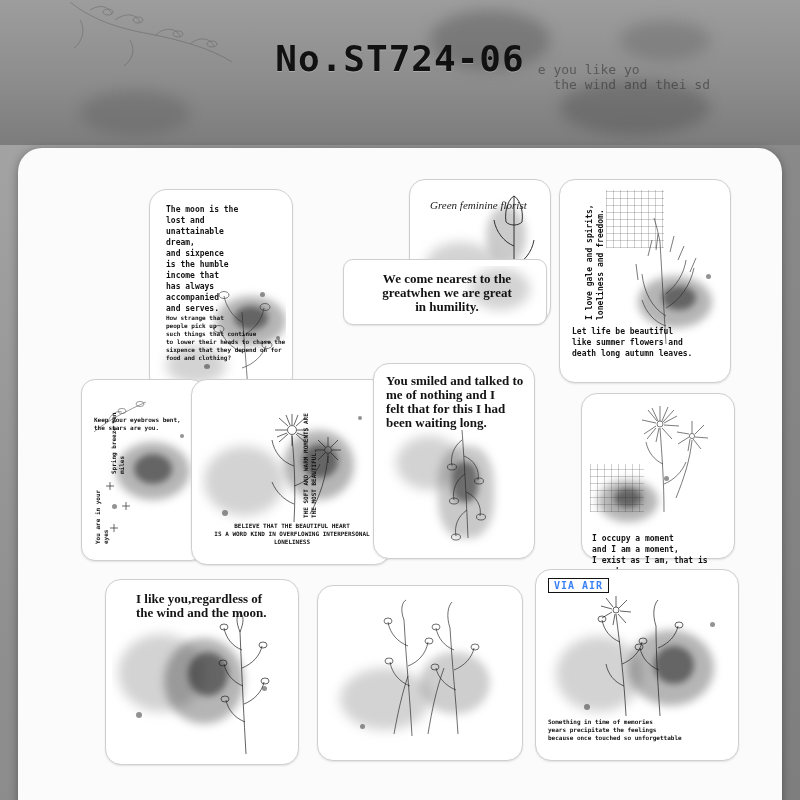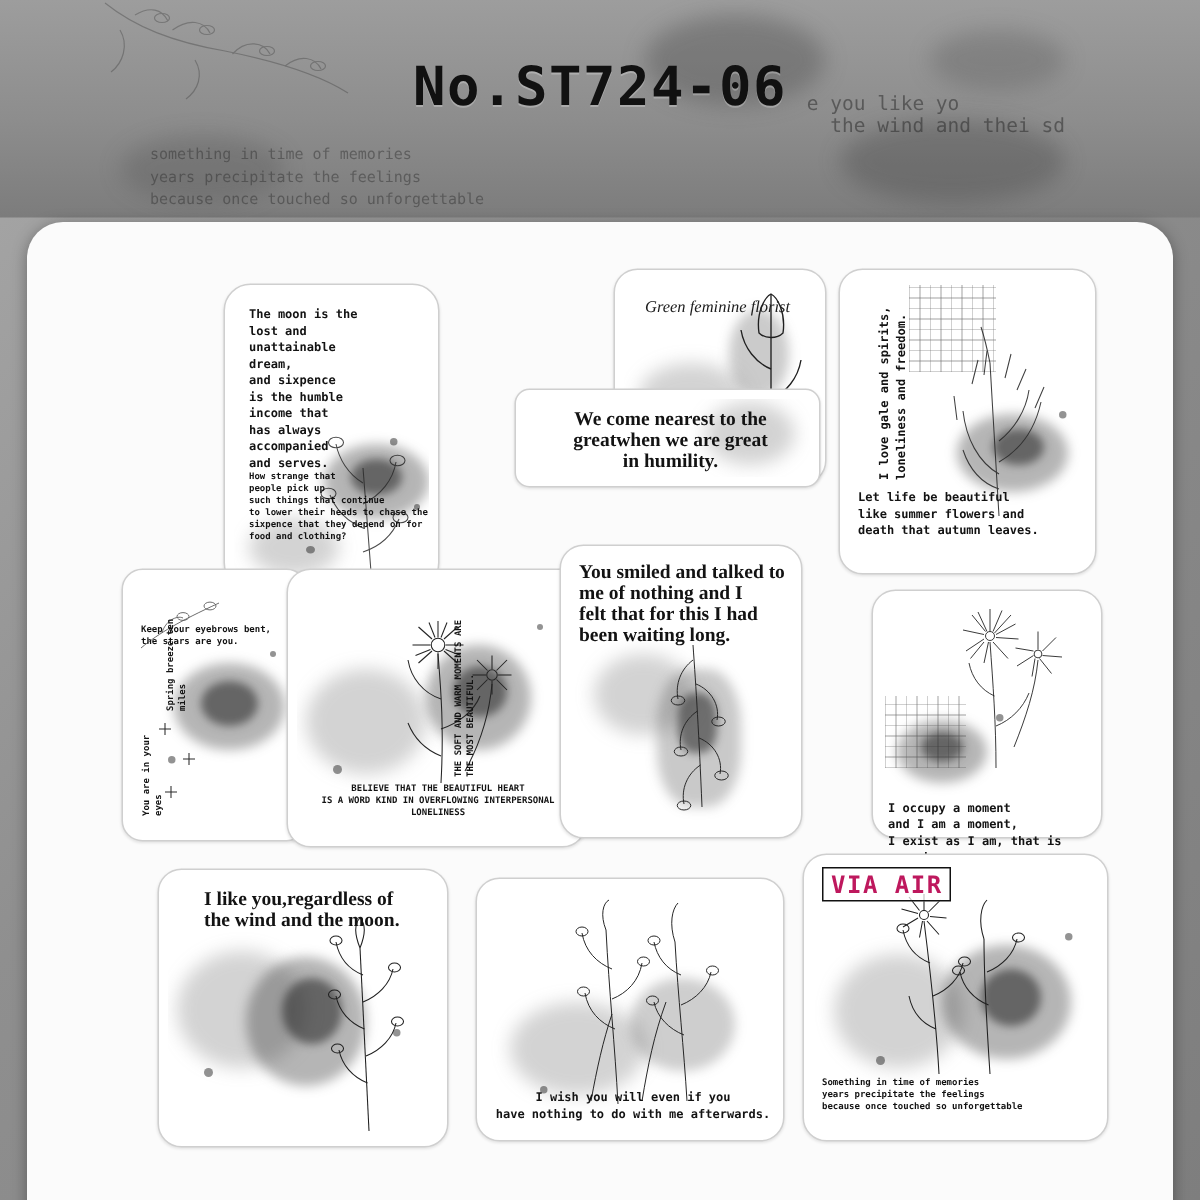--- a/index.html
+++ b/index.html
@@ -153,26 +153,26 @@
   .svgwrap svg { display: block; }
   .hand {
     position: absolute;
     font-family: "Liberation Serif", serif;
     font-style: italic;
     color: #1c1c1c;
   }
   .label-box {
     position: absolute;
     border: 1.5px solid #111;
-    color: #be185d;
+    color: #3b82f6;
     font-family: "DejaVu Sans Mono", monospace;
     font-weight: bold;
     letter-spacing: 1px;
     padding: 1px 5px;
-    font-size: 16px;
+    font-size: 10px;
     background: rgba(255,255,255,0.7);
   }
 </style>
 </head>
 <body>
 
 <div id="page">
 
   <div class="header-band">
     <div class="hdr-smudge" style="left:430px;top:10px;width:120px;height:60px;"></div>
@@ -193,23 +193,20 @@
           <ellipse cx="118" cy="34" rx="5" ry="3"></ellipse>
           <ellipse cx="152" cy="44" rx="5" ry="3"></ellipse>
           <path d="M20,20 C26,30 22,42 14,48"></path>
           <path d="M70,40 C76,50 72,60 64,66"></path>
         </g>
       </svg>
     </div>
 
     <div class="hdr-ghost right">e you like yo
   the wind and thei sd</div>
-    <div class="hdr-ghost left">something in time of memories
-years precipitate the feelings
-because once touched so unforgettable</div>
 
     <div class="header-title">No.ST724-06</div>
   </div>
 
   <div class="sheet">
   <div class="sheet-inner">
 
     <div class="sticker" style="left:138px;top:48px;width:130px;height:190px;">
       <div class="die" style="border-radius:18px;"></div>
       <div class="body">
@@ -304,21 +301,21 @@
               <path d="M30,40 L34,24 M38,34 L40,18 M52,36 L56,20 M60,44 L66,30"></path>
               <path d="M20,64 L18,48 M72,56 L78,42"></path>
             </g>
           </svg>
         </div>
       </div>
       <div class="txt small bold vert-l" style="left:18px;top:12px;height:122px;">I love gale and spirits,
 loneliness and freedom.</div>
       <div class="txt small bold" style="left:6px;top:140px;width:150px;">Let life be beautiful
 like summer flowers and
-death that autumn leaves.</div>
+death long autumn leaves.</div>
     </div>
 
     <div class="sticker" style="left:70px;top:238px;width:110px;height:168px;">
       <div class="die" style="border-radius:14px;"></div>
       <div class="body">
         <div class="ink" style="left:28px;top:56px;width:74px;height:58px;"></div>
         <div class="ink d" style="left:46px;top:68px;width:38px;height:30px;"></div>
         <div class="splatter" style="left:24px;top:118px;width:5px;height:5px;"></div>
         <div class="splatter" style="left:92px;top:48px;width:4px;height:4px;"></div>
         <div class="svgwrap" style="left:4px;top:10px;">
@@ -519,22 +516,20 @@
               <ellipse cx="76" cy="29" rx="4" ry="3"></ellipse>
               <ellipse cx="115" cy="49" rx="4" ry="3"></ellipse>
               <ellipse cx="75" cy="69" rx="4" ry="3"></ellipse>
 
               <path d="M68,136 C72,112 76,92 84,70"></path>
               <path d="M34,136 C38,114 42,96 48,78"></path>
             </g>
           </svg>
         </div>
       </div>
-      <div class="txt small bold" style="left:6px;top:134px;width:184px;text-align:center;">I wish you will even if you
-have nothing to do with me afterwards.</div>
     </div>
 
     <div class="sticker" style="left:524px;top:428px;width:190px;height:178px;">
       <div class="die" style="border-radius:16px;"></div>
       <div class="body">
         <div class="ink l" style="left:14px;top:60px;width:86px;height:76px;"></div>
         <div class="ink" style="left:86px;top:54px;width:86px;height:76px;"></div>
         <div class="ink d" style="left:112px;top:70px;width:40px;height:38px;"></div>
         <div class="splatter" style="left:42px;top:128px;width:6px;height:6px;"></div>
         <div class="splatter" style="left:168px;top:46px;width:5px;height:5px;"></div>

